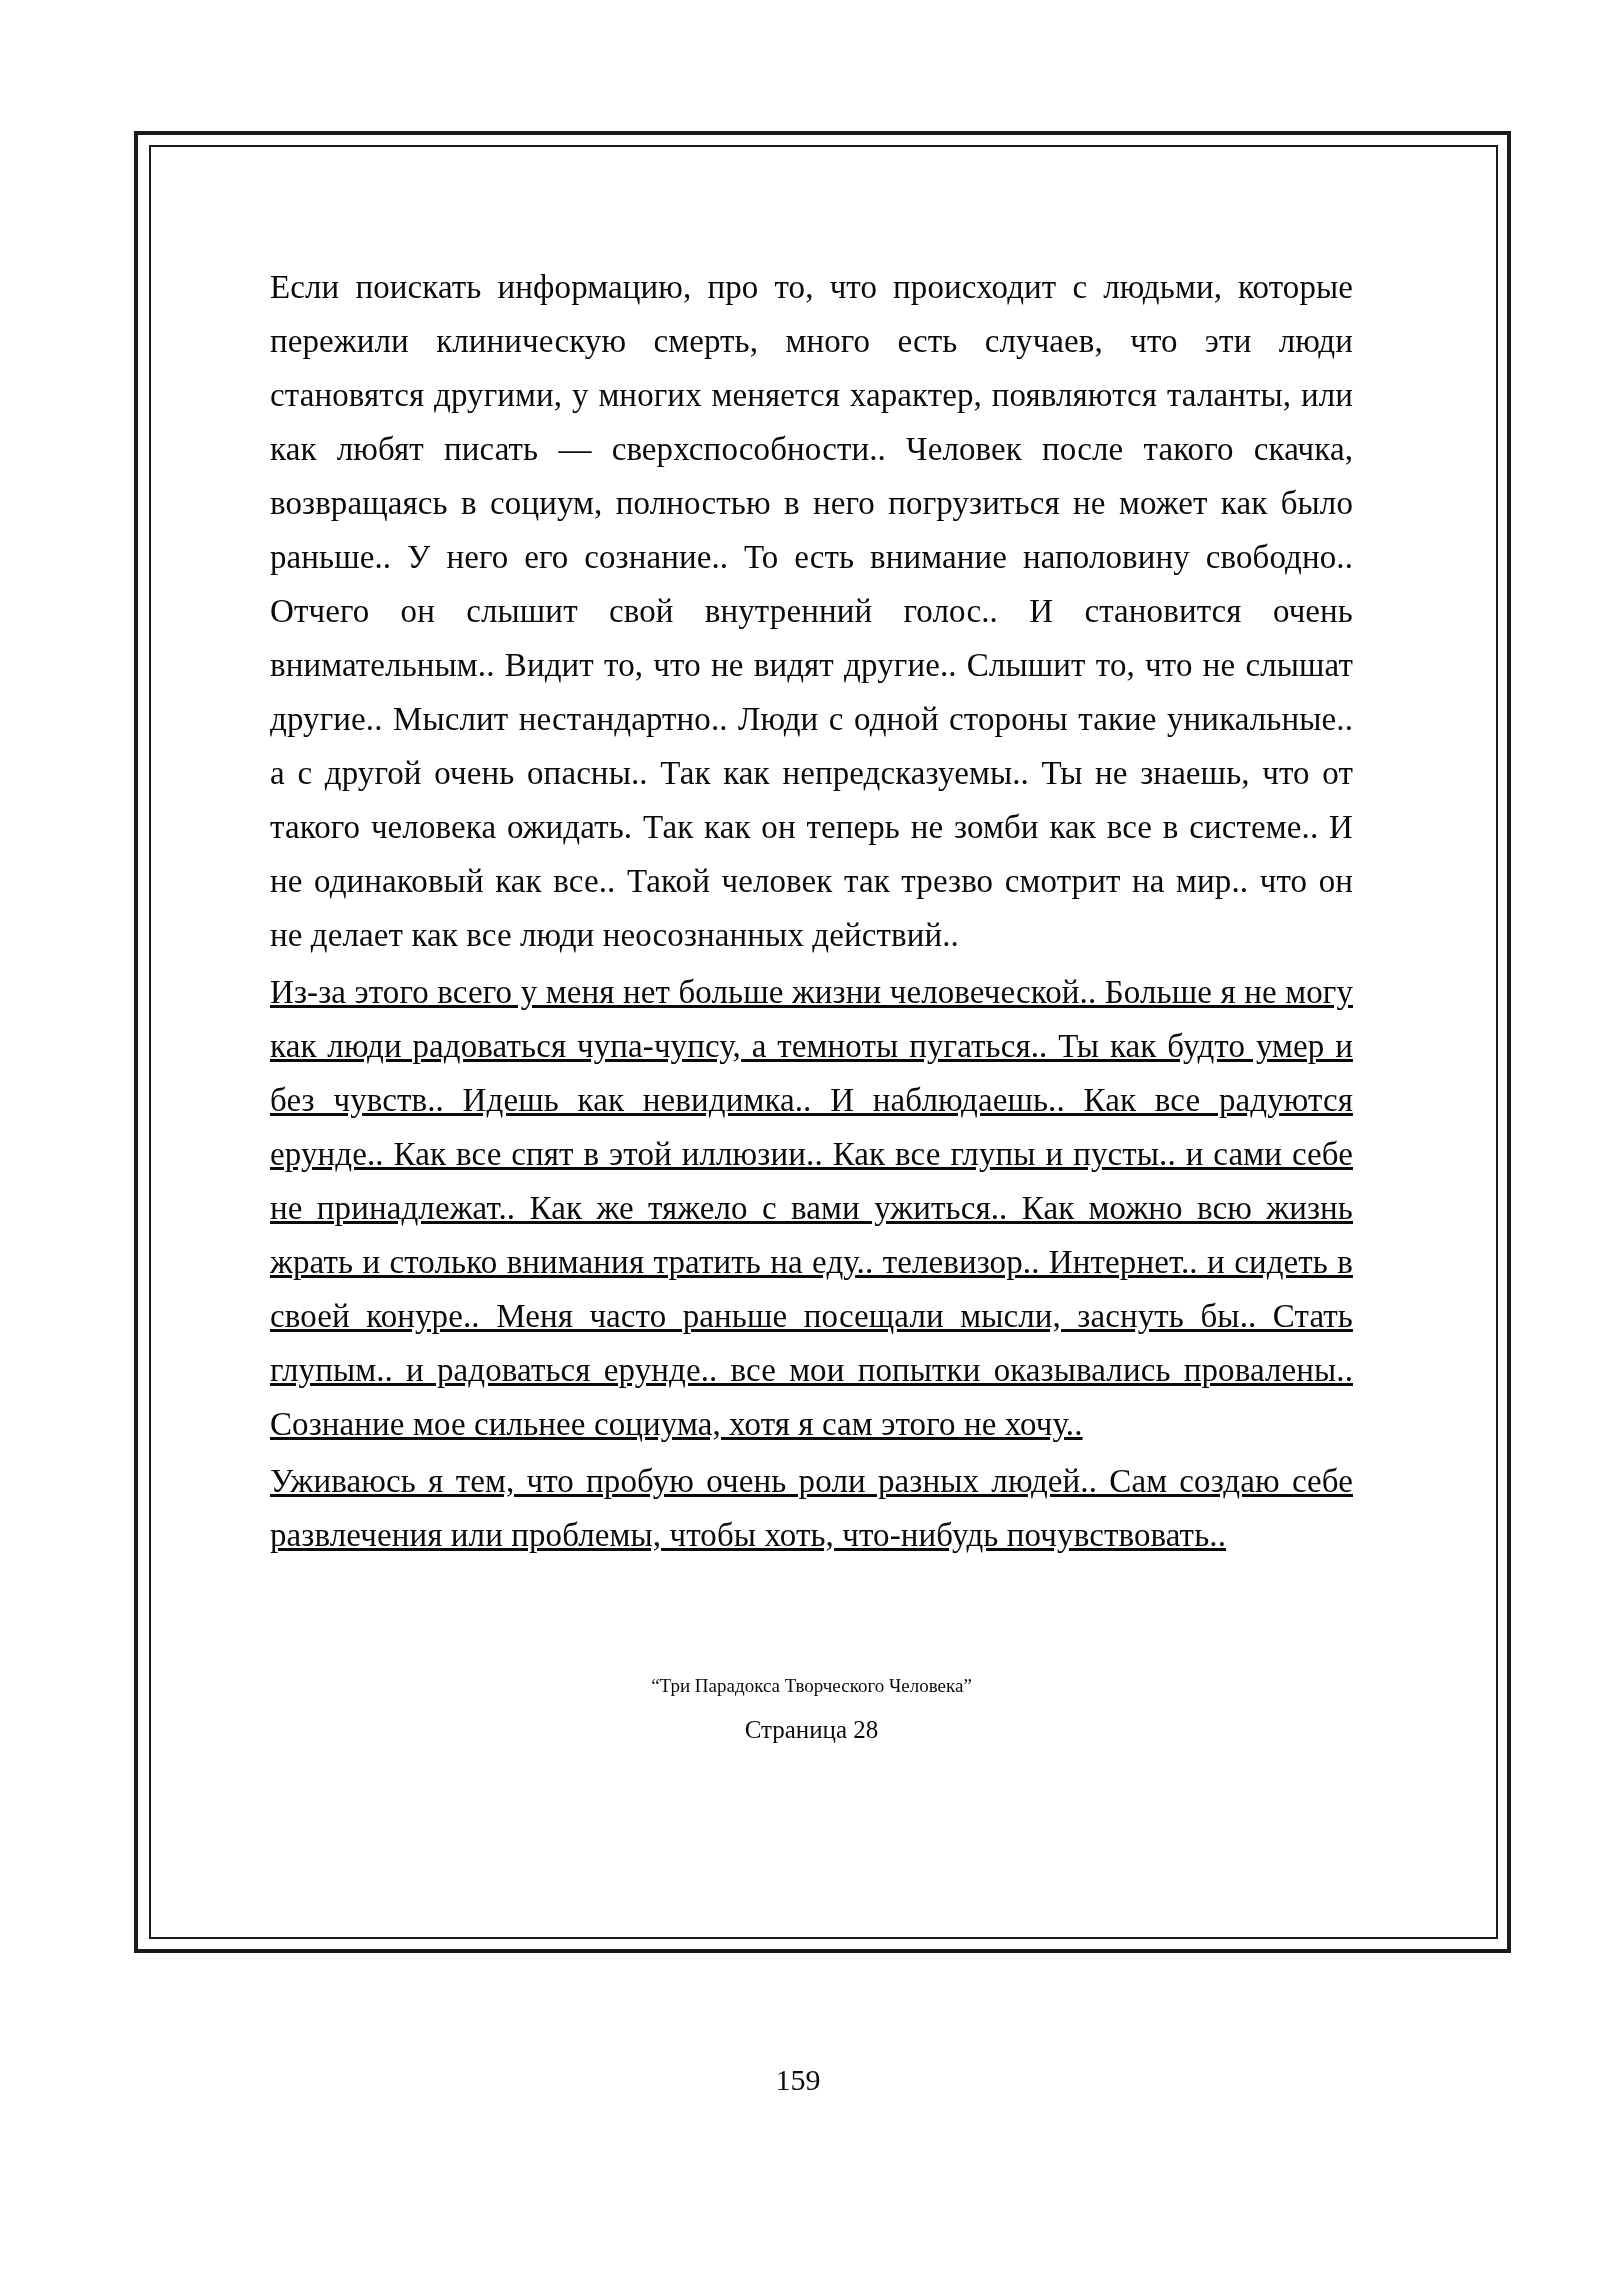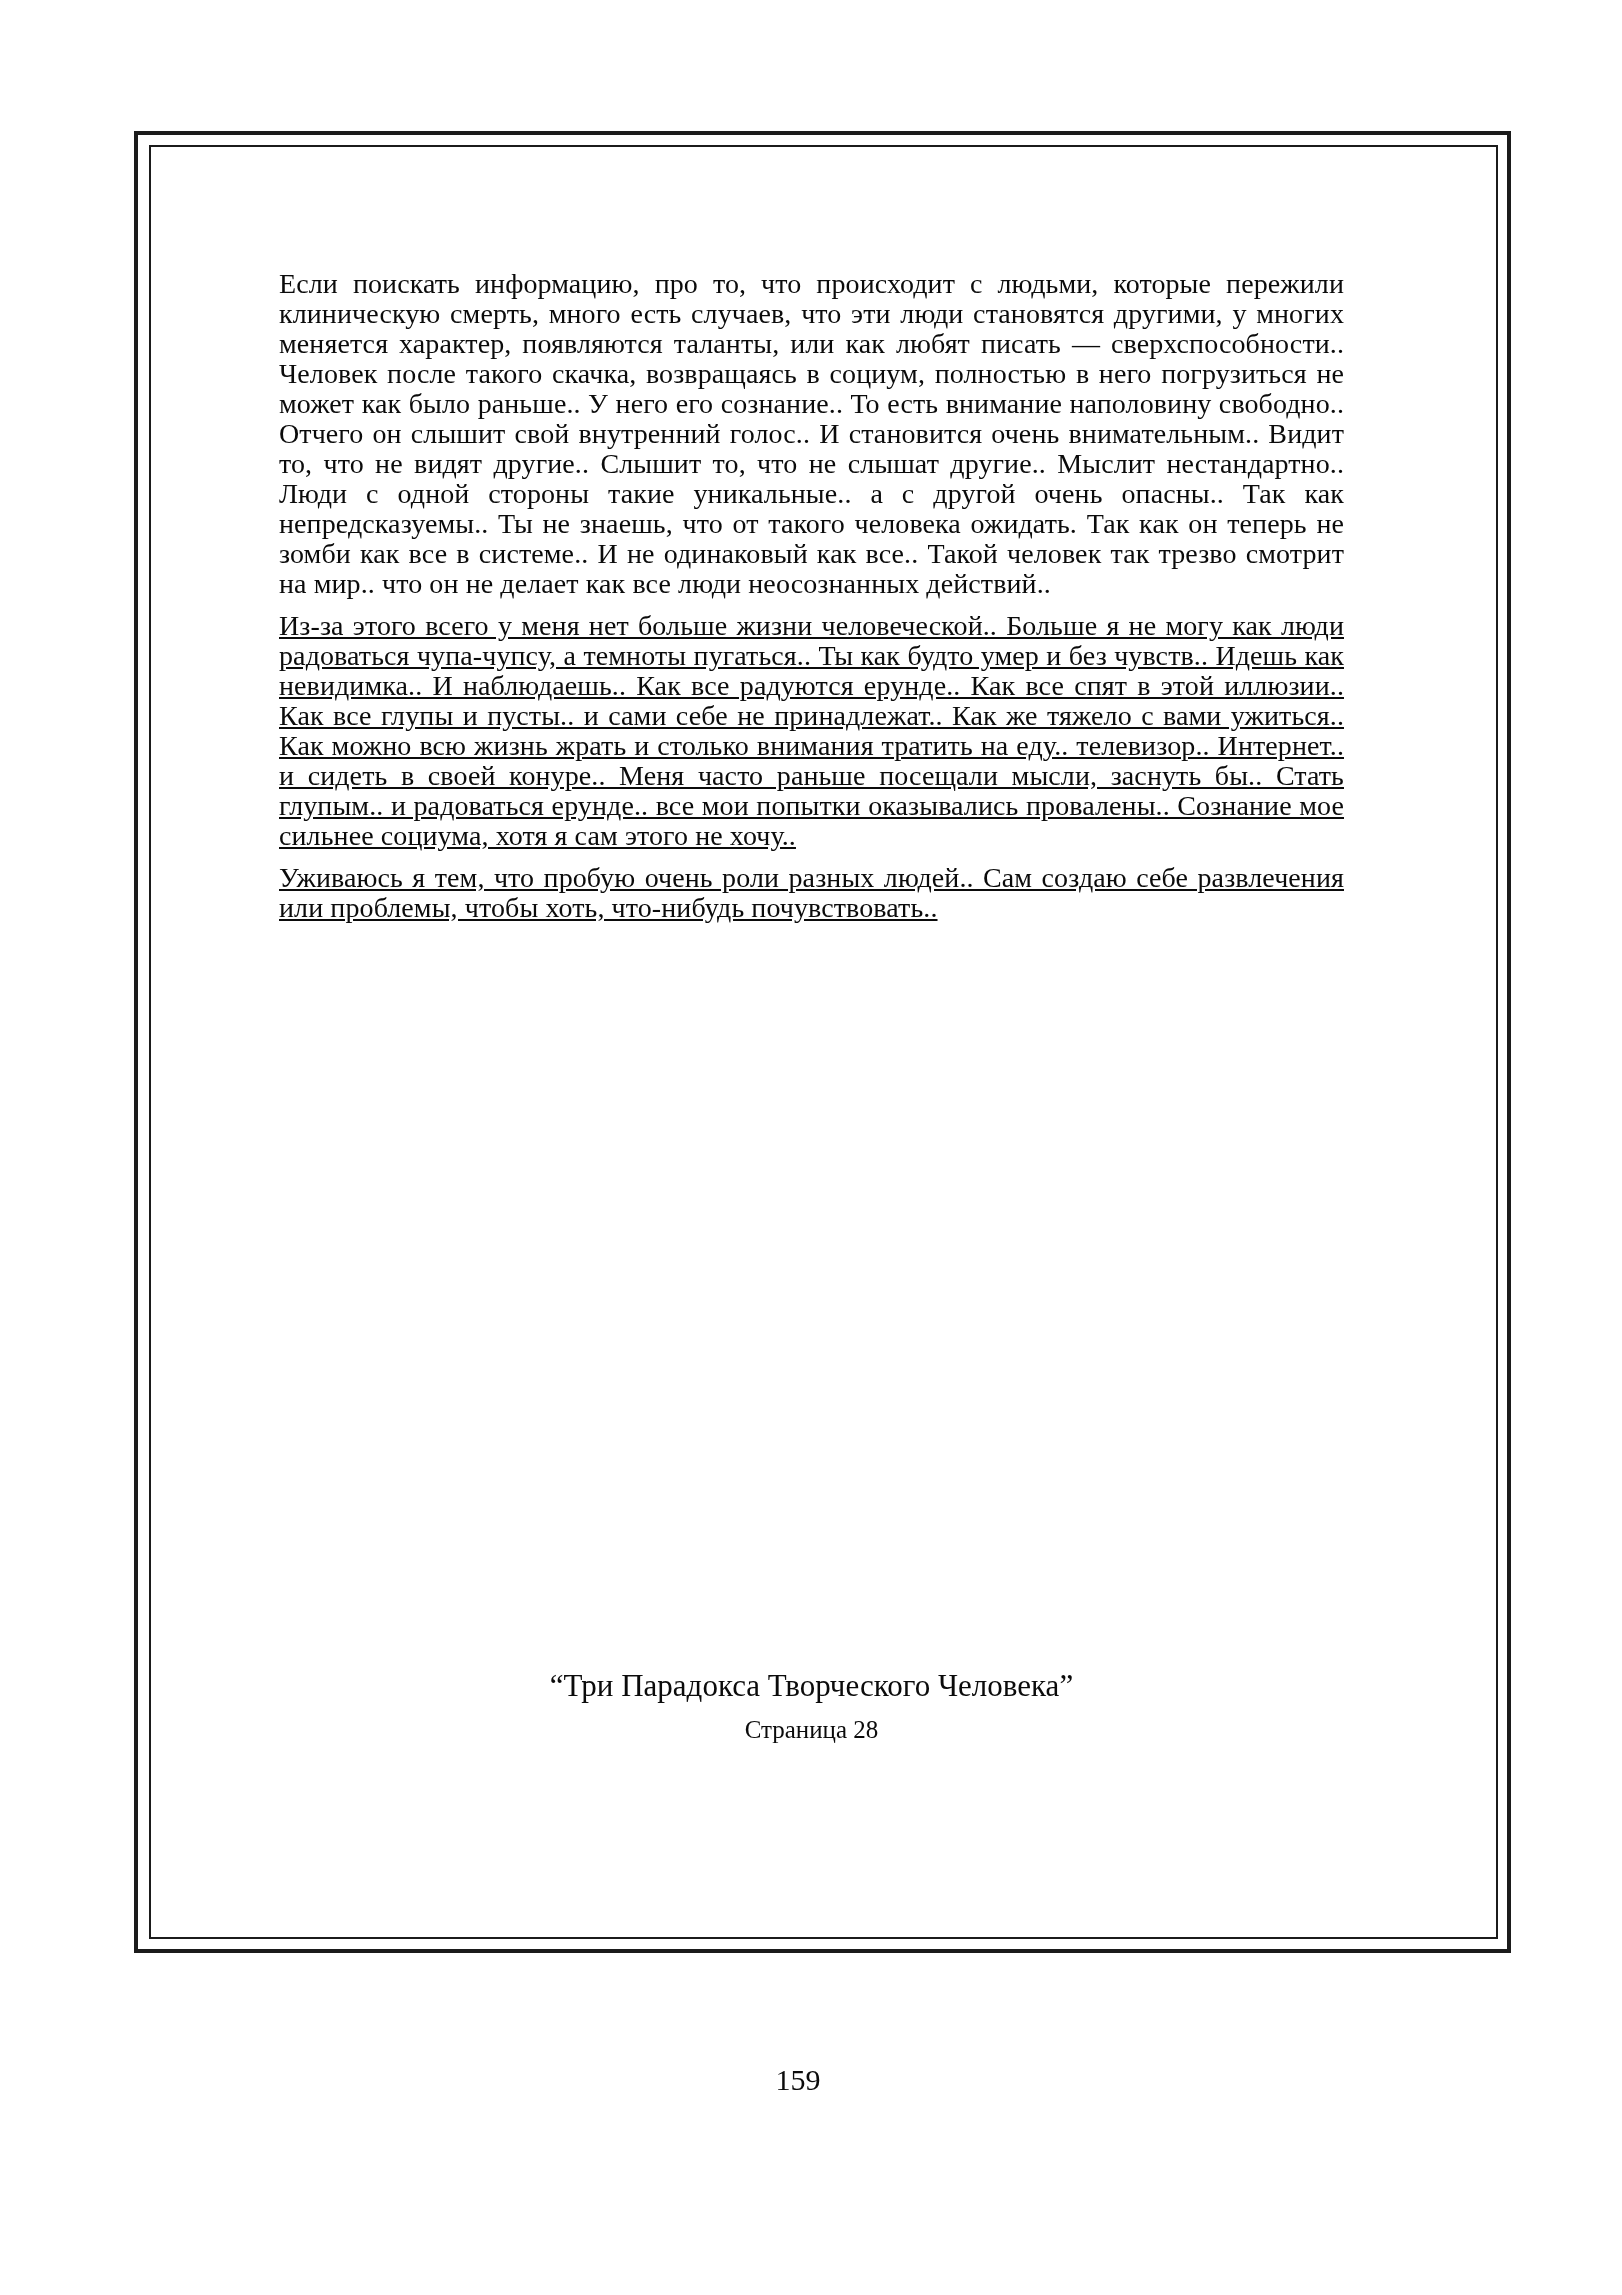--- a/index.html
+++ b/index.html
@@ -42,45 +42,45 @@
 
   
   .content {
     position: absolute;
     left: 267px;
     top: 257px;
     width: 1089px;
   }
 
   .body-text {
-    font-size: 28px;
-    line-height: 30px;
+    font-size: 33px;
+    line-height: 54px;
     text-align: justify;
     text-justify: inter-word;
     letter-spacing: 0.1px;
-    margin: 12px;
+    margin: 3px;
     hyphens: none;
   }
 
   .body-text + .body-text {
     margin-top: 0;
     text-decoration: underline;
   }
 
   
   .footer-block {
     position: absolute;
     left: 267px;
     top: 1665px;
     width: 1089px;
     text-align: center;
   }
 
   .book-title {
-    font-size: 31px;
+    font-size: 19px;
     line-height: 41px;
     margin: 0;
     white-space: nowrap;
   }
 
   .page-label {
     font-size: 25px;
     line-height: 38px;
     margin: 5.2px 0 0 0;
   }

